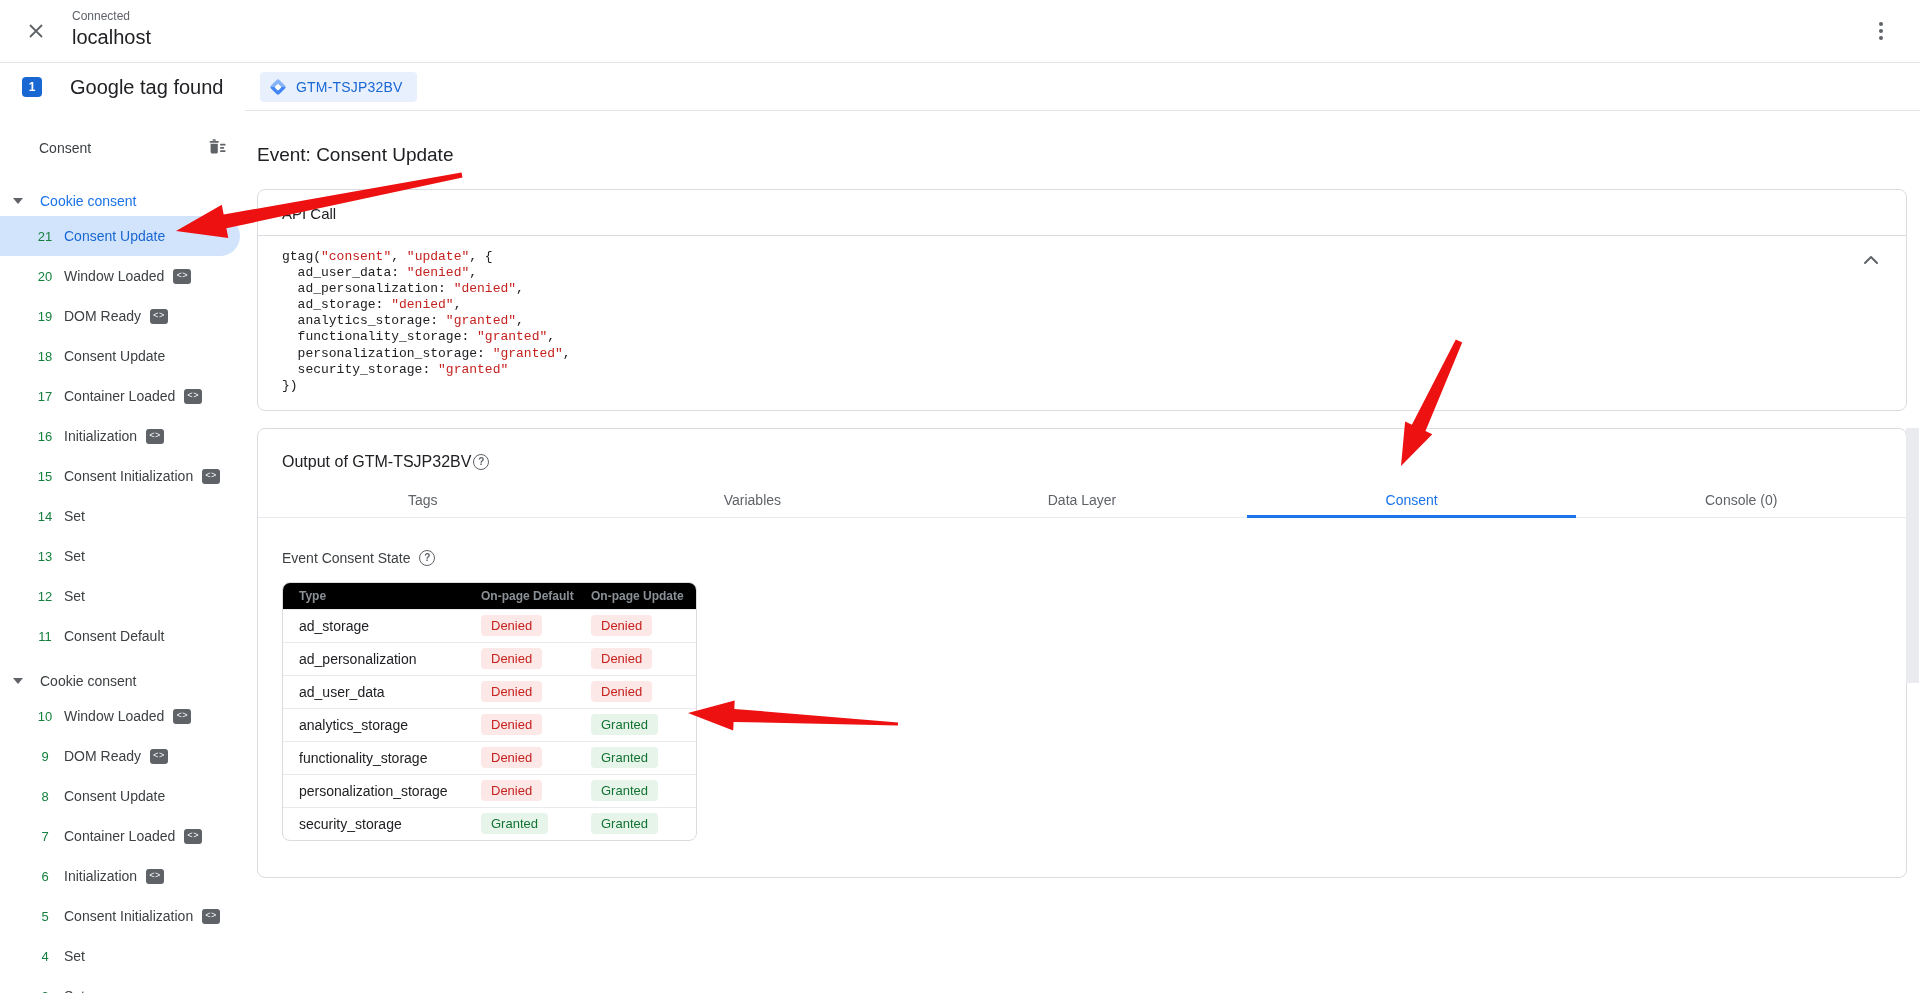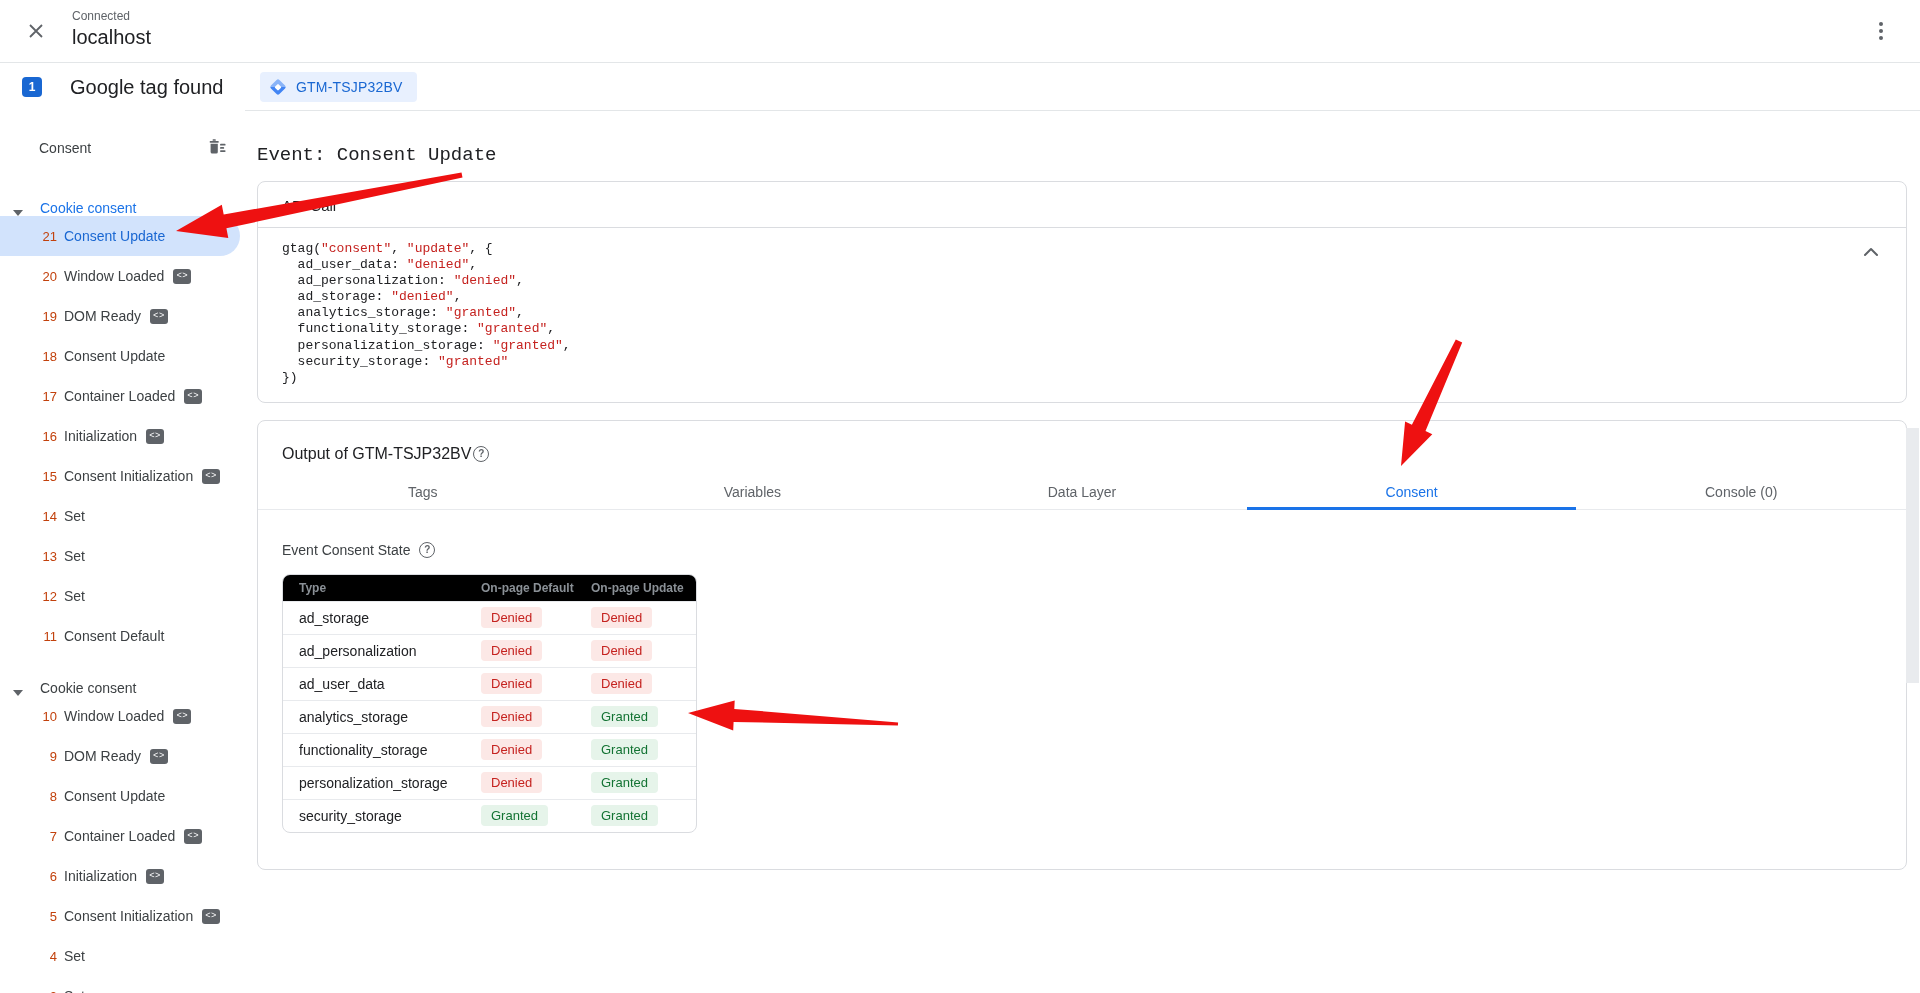--- a/index.html
+++ b/index.html
@@ -24,35 +24,35 @@
   .gtm-chip-label{font-size:14px;font-weight:500;color:#1967d2;letter-spacing:.2px;}
   .gtm-diamond{position:relative;width:18px;height:18px;}
   .gtm-diamond::before{content:'';position:absolute;left:50%;top:50%;width:12px;height:12px;transform:translate(-50%,-50%) rotate(45deg);background:linear-gradient(135deg,#8ab4f8 0%,#8ab4f8 50%,#4285f4 50%,#4285f4 100%);border-radius:2px;}
   .gtm-diamond::after{content:'';position:absolute;left:50%;top:50%;width:4.6px;height:4.6px;transform:translate(-50%,-50%) rotate(45deg);background:#fff;border-radius:1px;}
 
   
   .sidebar{position:absolute;top:110px;left:0;width:245px;bottom:0;overflow:hidden;background:#fff;}
   .summary-row{margin-top:24px;height:28px;display:flex;align-items:center;justify-content:space-between;padding:0 17px 0 39px;cursor:pointer;}
   .summary-label{font-size:14px;color:#3c4043;}
   .clear-btn{border:none;background:none;padding:0;cursor:pointer;width:22px;height:22px;}
-  .sb-group{height:30px;display:flex;align-items:flex-end;padding-left:13px;margin-top:10px;cursor:pointer;}
+  .sb-group{height:30px;display:flex;align-items:center;padding-left:13px;margin-top:10px;cursor:pointer;}
   .group:first-child .sb-group{margin-top:24px;}
   .tri{width:0;height:0;border-left:5px solid transparent;border-right:5px solid transparent;border-top:6px solid #5f6368;margin-right:17px;}
   .sb-group-label{font-size:14px;font-weight:500;color:#3c4043;}
   .sb-group.blue .sb-group-label{color:#1a73e8;}
   .sb-item{height:40px;display:flex;align-items:center;padding-left:33px;cursor:pointer;}
   .sb-item.selected{background:#d2e3fc;border-radius:0 20px 20px 0;margin-right:5px;padding-right:-5px;}
-  .sb-num{width:24px;text-align:right;font-size:13px;color:#c2410c;flex:none;}
+  .sb-num{width:24px;text-align:center;font-size:13px;color:#15803d;flex:none;}
   .sb-label{margin-left:7px;font-size:14px;color:#3c4043;white-space:nowrap;}
   .sb-item.selected .sb-label{color:#1967d2;font-weight:500;}
   .code-badge{margin-left:9px;background:#5f6368;color:#fff;border-radius:3px;font-size:9px;line-height:1;padding:3px 3px;font-family:"Liberation Mono",monospace;letter-spacing:.5px;flex:none;}
 
   
   .main{position:absolute;top:110px;left:245px;right:0;bottom:0;padding:34px 13px 0 12px;box-sizing:border-box;}
-  .page-title{margin:0 0 15px 0;font-size:19px;font-weight:400;color:#202124;font-family:Liberation Mono, monospace;}
+  .page-title{margin:0 0 23px 0;font-size:19px;font-weight:400;color:#202124;}
   .card{background:#fff;border:1px solid #dadce0;border-radius:8px;box-sizing:border-box;}
   .card-header{padding:15px 24px 13px;font-size:15px;color:#202124;border-bottom:1px solid #dadce0;}
   .code-wrap{position:relative;padding:13px 60px 16px 24px;}
   .code-wrap pre{margin:0;font-family:"Liberation Mono",monospace;font-size:13px;line-height:16.1px;color:#202124;}
   .code-wrap .str{color:#c5221f;}
   .collapse-btn{position:absolute;right:22px;top:12px;width:26px;height:26px;border:none;background:none;cursor:pointer;padding:0;}
 
   .output-card{margin-top:17px;}
   .output-header{padding:24px 24px 0;display:flex;align-items:center;gap:2px;font-size:16px;color:#202124;}
   .help-icon{width:14px;height:14px;border:1.5px solid #5f6368;border-radius:50%;color:#5f6368;font-size:10px;font-weight:700;display:inline-flex;align-items:center;justify-content:center;cursor:pointer;flex:none;}

